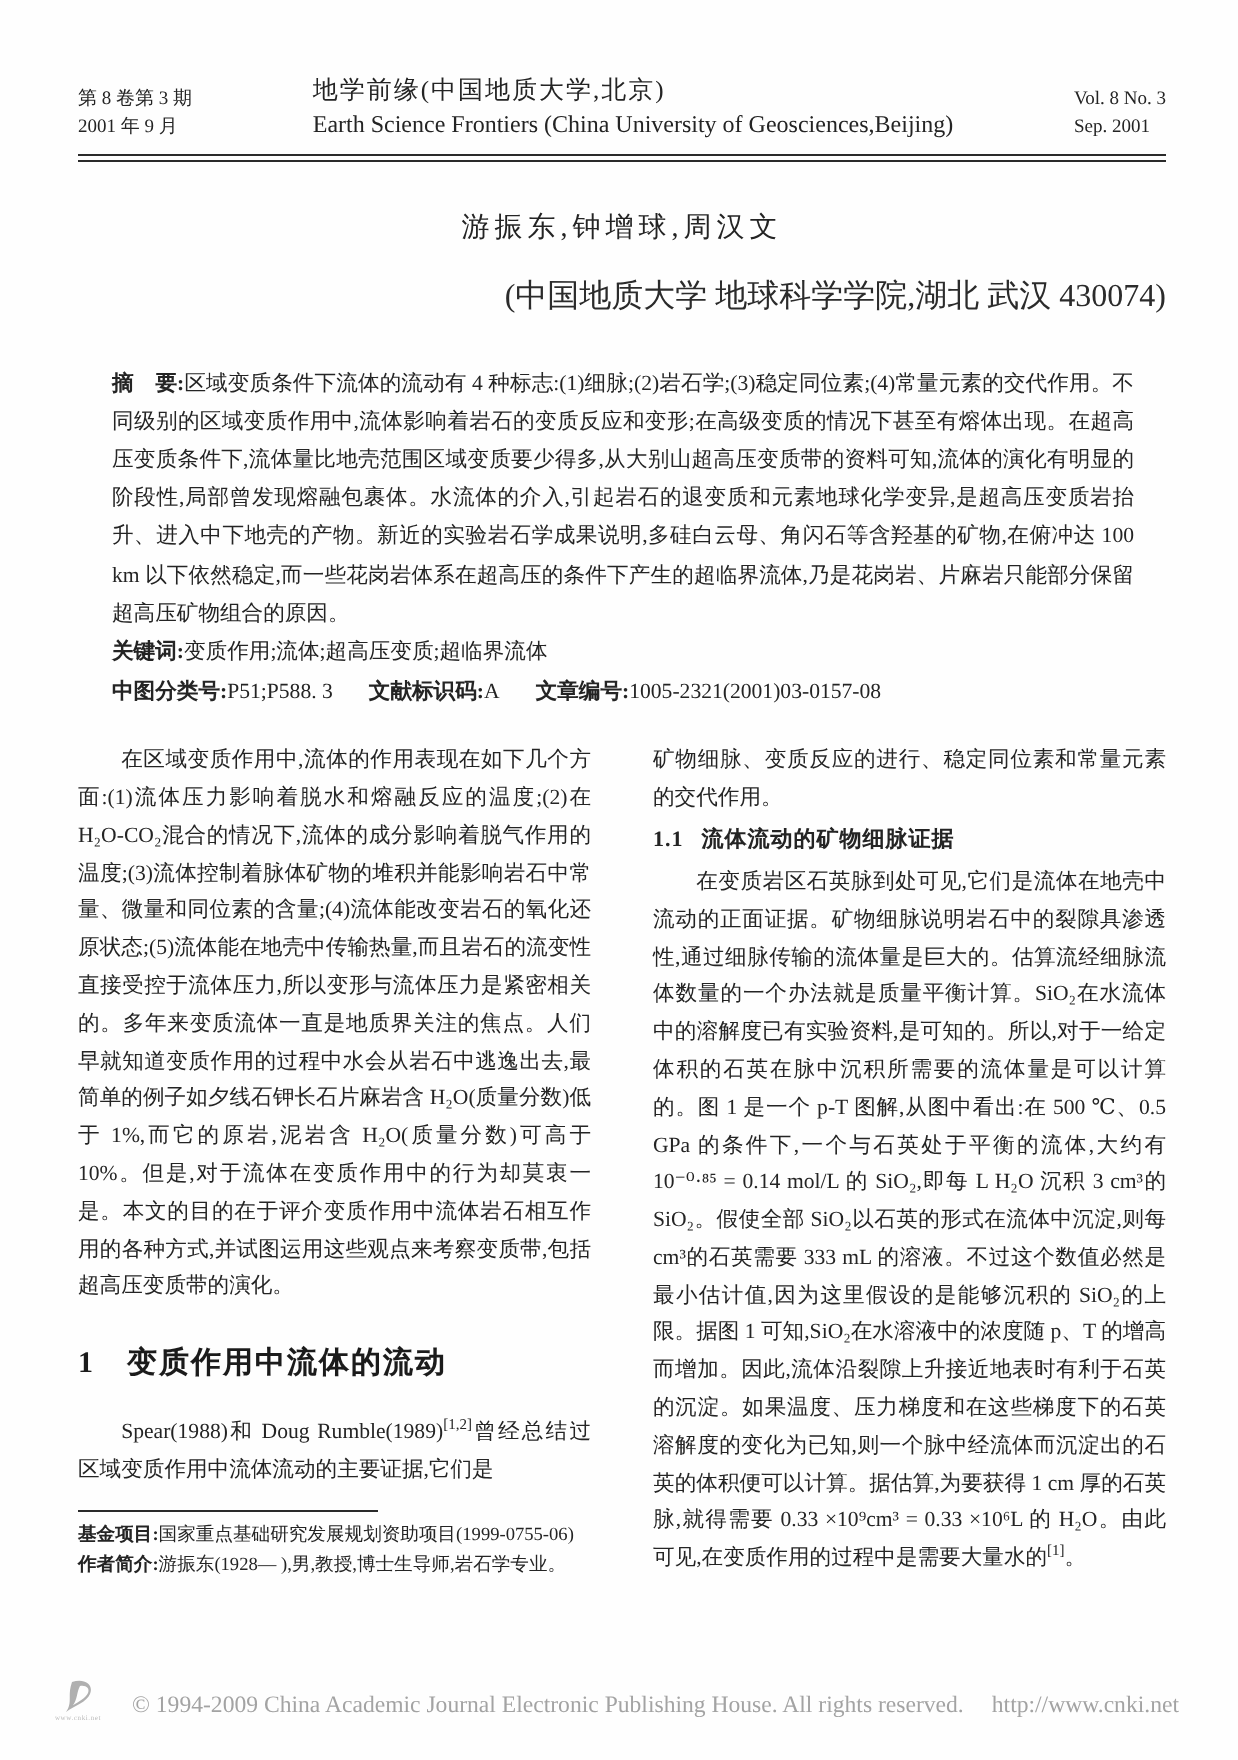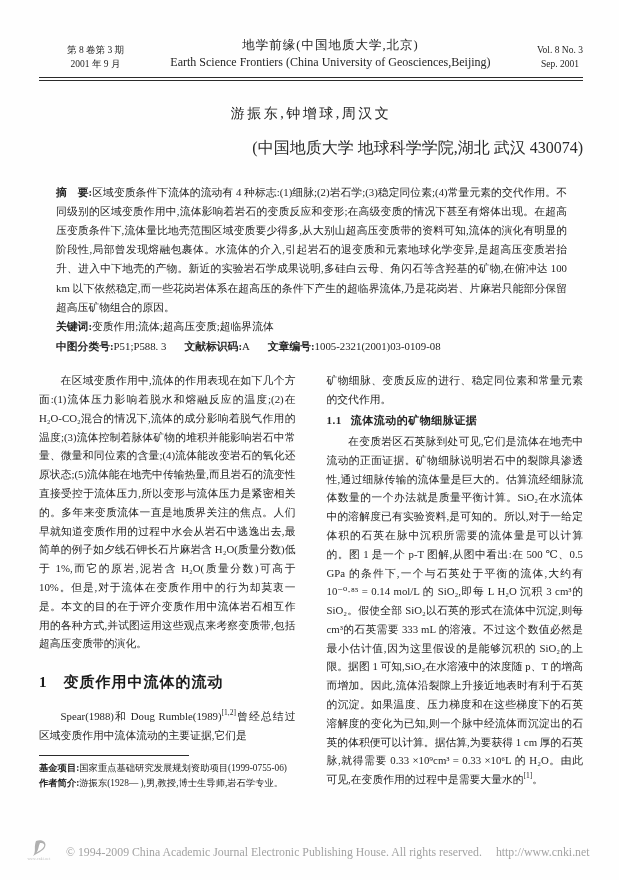--- a/index.html
+++ b/index.html
@@ -12,21 +12,21 @@
     position:relative;
     width:619px;height:880px;
     background:#fefefe;
     color:#242424;
     overflow:hidden;
   }
   .content{padding:36px 36px 0 39px;}
 
   
   .journal-header{display:flex;justify-content:space-between;align-items:flex-end;}
-  .hdr-col{text-align:center;font-size:9.5px;line-height:1.45;white-space:nowrap;margin-left:28px;}
+  .hdr-col{text-align:left;font-size:9.5px;line-height:1.45;white-space:nowrap;}
   .hdr-center .cn{font-size:12.5px;letter-spacing:1px;}
   .hdr-center .en{font-size:12px;}
   .double-rule{
     margin-top:5px;height:2px;
     border-top:1.6px solid #2a2a2a;
     border-bottom:1px solid #2a2a2a;
   }
 
   
   .article-title{
@@ -96,21 +96,21 @@
     </div>
     <div class="double-rule"></div>
 
     <div class="authors">游振东,钟增球,周汉文</div>
     <div class="affiliation">(中国地质大学 地球科学学院,湖北 武汉 430074)</div>
 
     <div class="meta-block"><b>摘　要:</b><span>区域变质条件下流体的流动有 4 种标志:(1)细脉;(2)岩石学;(3)稳定同位素;(4)常量元素的交代作用。不同级别的区域变质作用中,流体影响着岩石的变质反应和变形;在高级变质的情况下甚至有熔体出现。在超高压变质条件下,流体量比地壳范围区域变质要少得多,从大别山超高压变质带的资料可知,流体的演化有明显的阶段性,局部曾发现熔融包裹体。水流体的介入,引起岩石的退变质和元素地球化学变异,是超高压变质岩抬升、进入中下地壳的产物。新近的实验岩石学成果说明,多硅白云母、角闪石等含羟基的矿物,在俯冲达 100 km 以下依然稳定,而一些花岗岩体系在超高压的条件下产生的超临界流体,乃是花岗岩、片麻岩只能部分保留超高压矿物组合的原因。</span></div>
 
     <div class="kw-line"><b>关键词:</b><span>变质作用;流体;超高压变质;超临界流体</span></div>
 
-    <div class="clc-line"><b>中图分类号:</b><span>P51;P588. 3</span><span class="gap"></span><b>文献标识码:</b><span>A</span><span class="gap"></span><b>文章编号:</b><span>1005-2321(2001)03-0109-08</span></div>
+    <div class="clc-line"><b>中图分类号:</b><span>P51;P588. 3</span><span class="gap"></span><b>文献标识码:</b><span>A</span><span class="gap"></span><b>文章编号:</b><span>1005-2321(2001)03-0157-08</span></div>
 
     <div class="columns">
 
       <div class="col">
         <p class="indent">在区域变质作用中,流体的作用表现在如下几个方面:(1)流体压力影响着脱水和熔融反应的温度;(2)在 H₂O-CO₂混合的情况下,流体的成分影响着脱气作用的温度;(3)流体控制着脉体矿物的堆积并能影响岩石中常量、微量和同位素的含量;(4)流体能改变岩石的氧化还原状态;(5)流体能在地壳中传输热量,而且岩石的流变性直接受控于流体压力,所以变形与流体压力是紧密相关的。多年来变质流体一直是地质界关注的焦点。人们早就知道变质作用的过程中水会从岩石中逃逸出去,最简单的例子如夕线石钾长石片麻岩含 H₂O(质量分数)低于 1%,而它的原岩,泥岩含 H₂O(质量分数)可高于 10%。但是,对于流体在变质作用中的行为却莫衷一是。本文的目的在于评介变质作用中流体岩石相互作用的各种方式,并试图运用这些观点来考察变质带,包括超高压变质带的演化。</p>
         <h2 class="section-heading"><span class="num">1</span><span>变质作用中流体的流动</span></h2>
         <p class="indent"><span>Spear(1988)和 Doug Rumble(1989)</span><sup class="ref">[1,2]</sup><span>曾经总结过区域变质作用中流体流动的主要证据,它们是</span></p>
 
         <div class="footnote-block">
           <div class="footnote-rule"></div>

